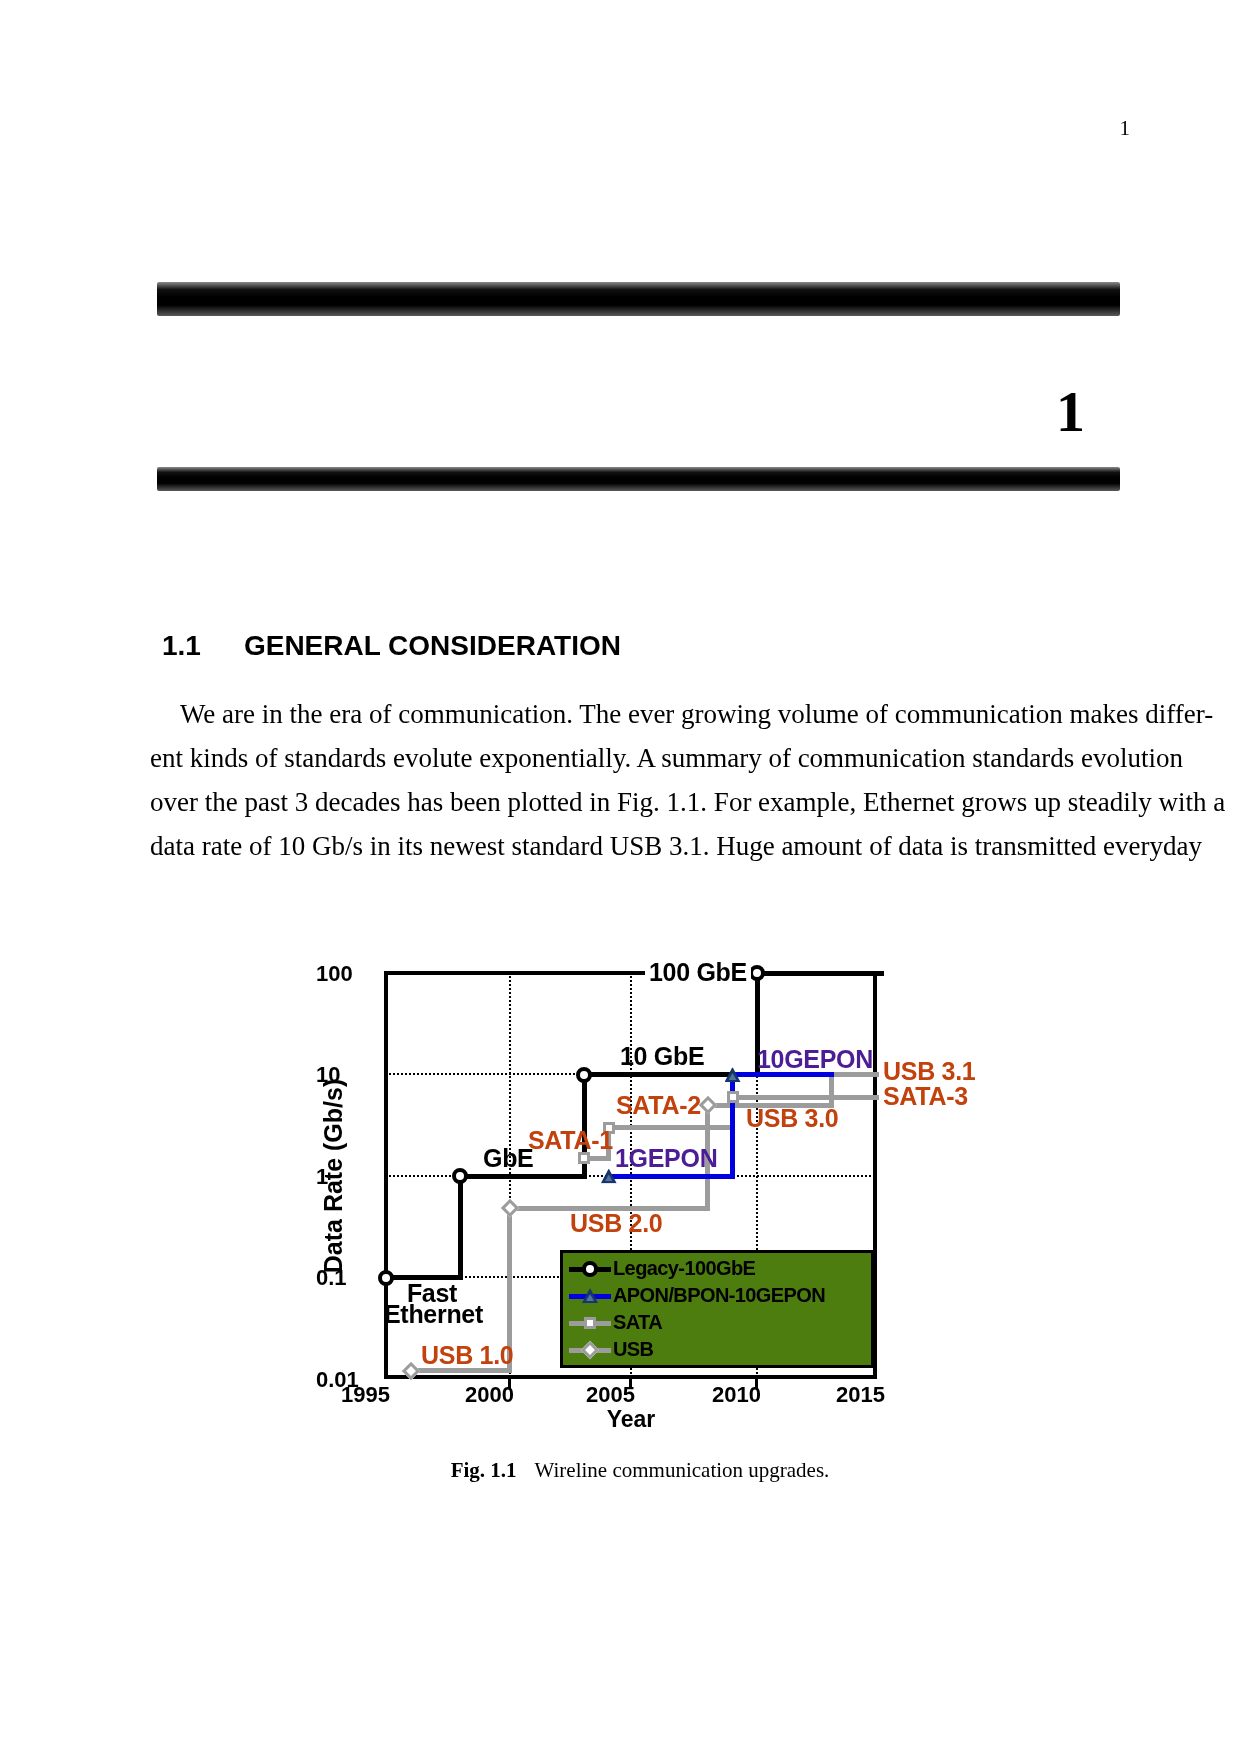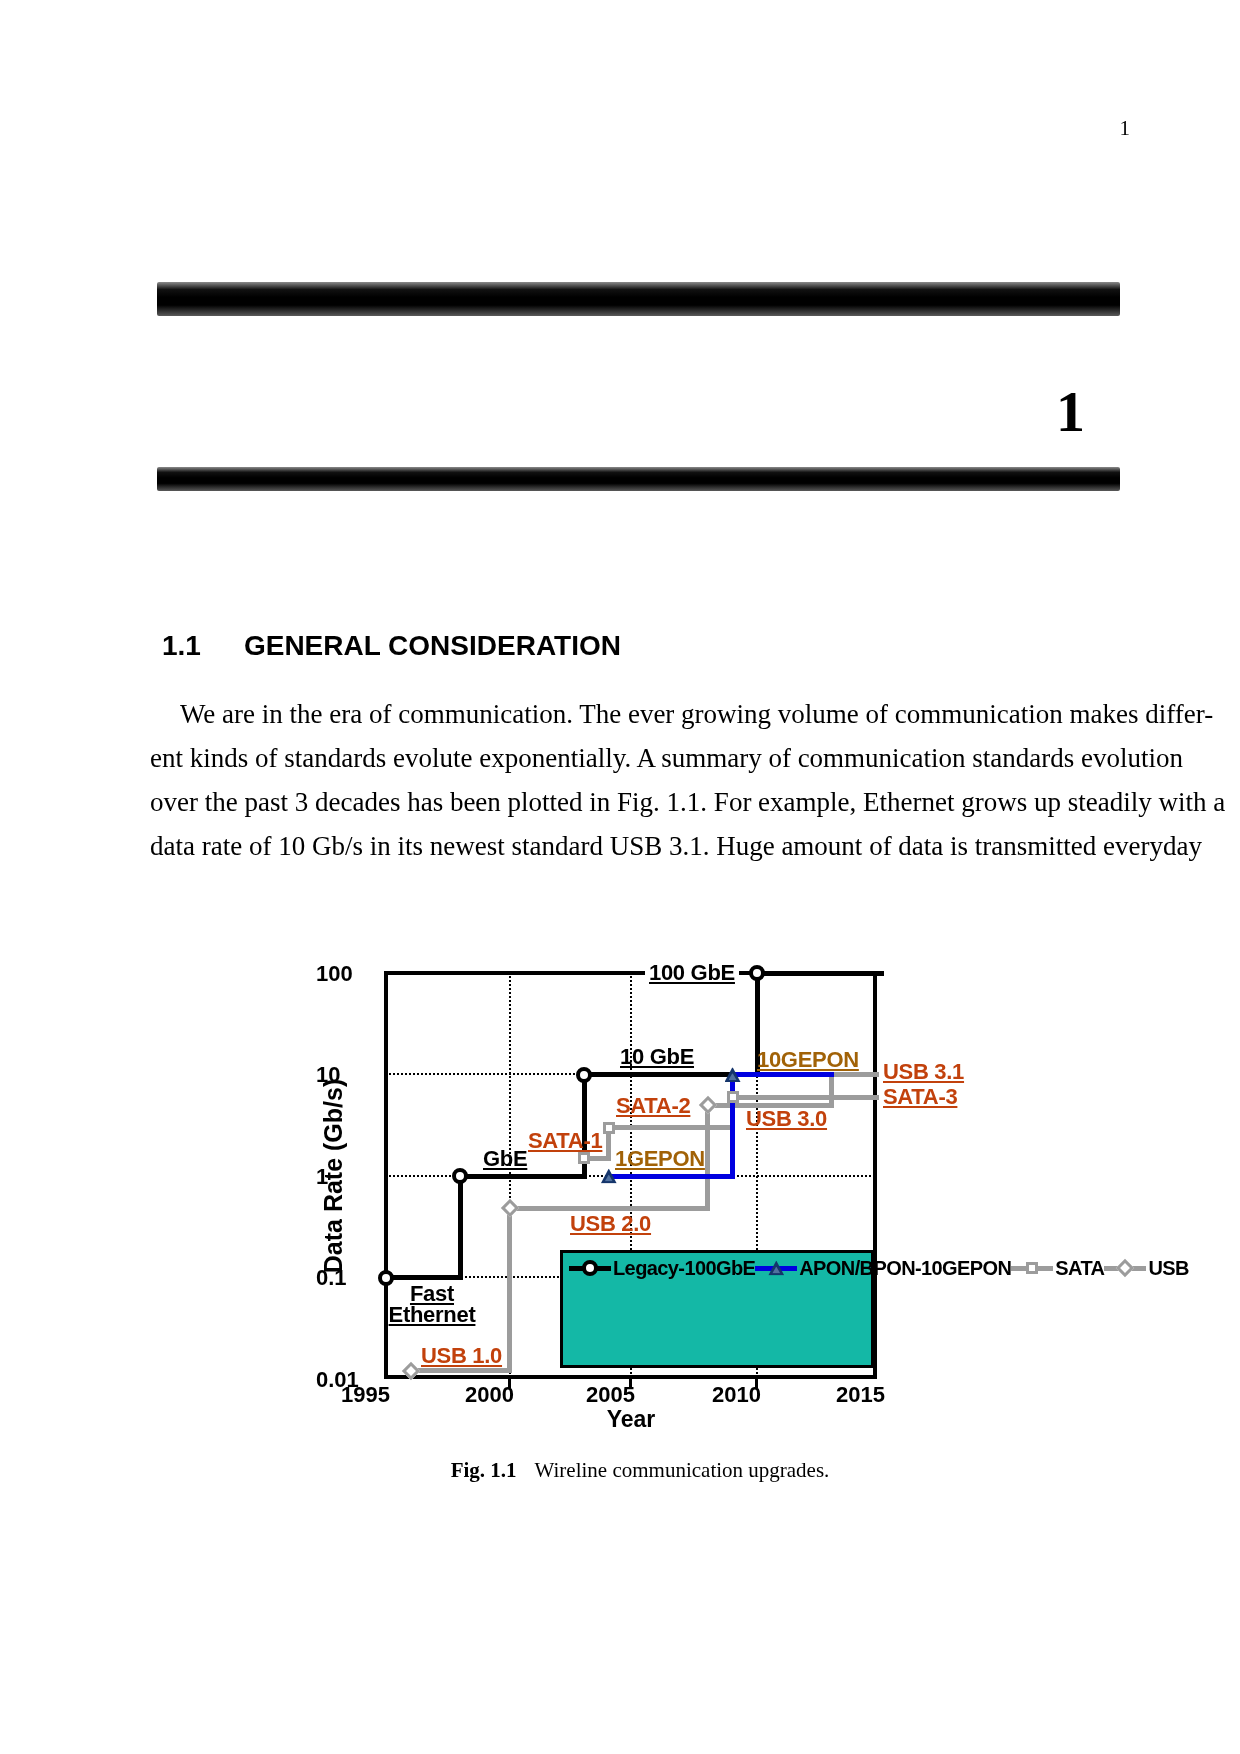--- a/index.html
+++ b/index.html
@@ -52,30 +52,30 @@
 
   .chart-text { font-family:"Liberation Sans", sans-serif; font-weight:bold; }
   .ylab { position:absolute; width:62px; left:316px; text-align:left; font-size:22px; z-index:1; }
   .xlab { position:absolute; width:90px; text-align:left; top:1382px; font-size:22px; z-index:1; }
   .xtick { position:absolute; width:3px; height:9px; background:#000; top:1379px; z-index:1; }
   .axis-x-title { position:absolute; left:586px; top:1406px; width:90px; text-align:center;
         font-size:23px; z-index:1; }
   .axis-y-title { position:absolute; left:333px; top:1176px; font-size:25px; white-space:nowrap;
         transform:translate(-50%,-50%) rotate(-90deg); z-index:1; }
 
-  .annot { position:absolute; font-size:22px; line-height:21px; z-index:7; white-space:pre-line;
-           letter-spacing:-0.3px;text-decoration:underline; }
+  .annot { position:absolute; font-size:25px; line-height:21px; z-index:7; white-space:pre-line;
+           letter-spacing:-0.3px; }
   .c-black { color:#000; }
   .c-gray  { color:#c2410c; }
-  .c-blue  { color:#a16207; }
+  .c-blue  { color:#4c1d95; }
   .wbg { background:#fff; padding:0 4px; }
 
   .legend { position:absolute; left:560px; top:1250px; width:314px; height:118px;
-        border:3px solid #000; background:#14b8a6; box-sizing:border-box; z-index:6;
-        display:flex; justify-content:space-around; padding:2px 0 2px 6px; }
+        border:3px solid #000; background:#4d7c0f; box-sizing:border-box; z-index:6;
+        display:flex; flex-direction:column; justify-content:space-around; padding:2px 0 2px 6px; }
   .lg-row { display:flex; align-items:center; height:26px; }
   .lg-sym { position:relative; width:42px; height:24px; flex:0 0 42px; }
   .lg-line { position:absolute; left:0; top:10px; width:42px; height:5px; }
   .lg-mk { position:absolute; left:21px; top:12px; }
   .lg-label { font-family:"Liberation Sans", sans-serif; font-weight:bold; font-size:20px;
         letter-spacing:-0.6px; margin-left:2px; white-space:nowrap; }
 
   .caption { position:absolute; left:330px; top:1458px; width:620px; text-align:center;
         font-size:21px; }
   .cap-label { font-weight:bold; margin-right:18px; }

